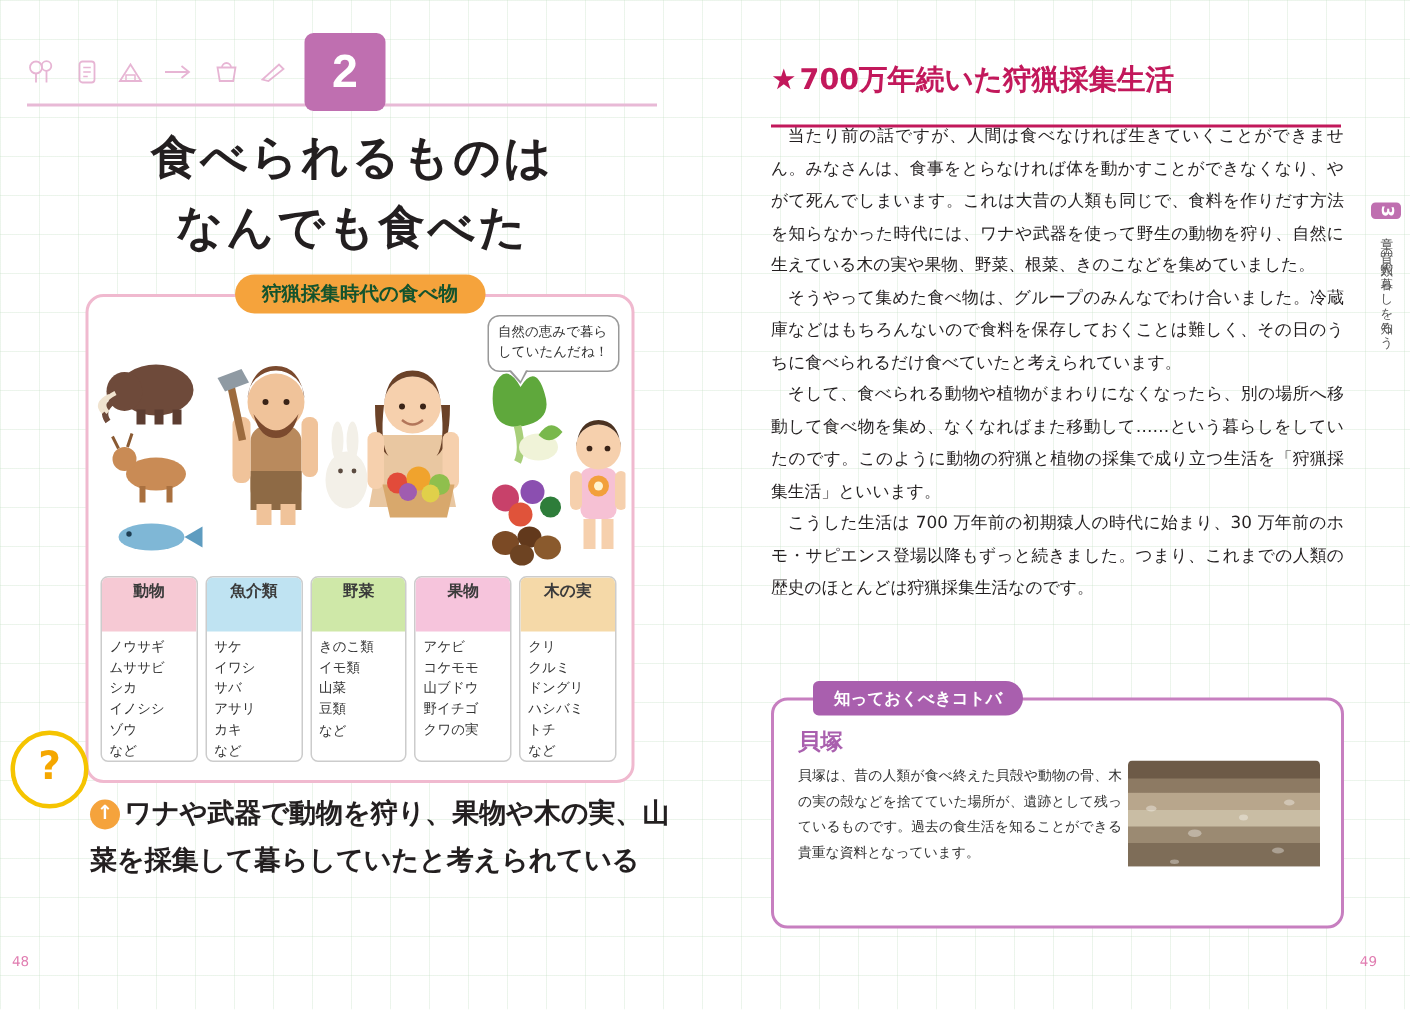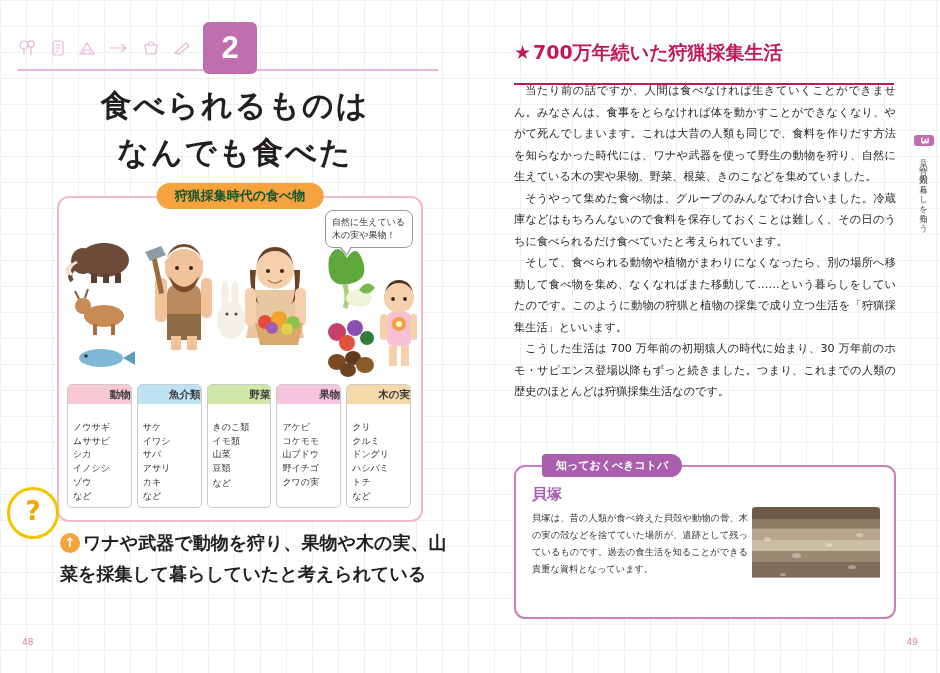--- a/index.html
+++ b/index.html
@@ -79,44 +79,44 @@
 
   .scene{position:absolute;left:0;top:30px;width:358px;height:150px;}
 
   
   .cats{
     position:absolute;left:8px;top:186px;width:344px;height:124px;
     display:flex;gap:5px;
   }
   .cat{flex:1;border:1.5px solid #ccc;border-radius:5px;overflow:hidden;background:#fff;}
   .cat .head{
-    height:19px;line-height:19px;text-align:right;font-size:10.5px;font-weight:bold;
+    height:36px;line-height:19px;text-align:center;font-size:10.5px;font-weight:bold;
     color:#3a3a3a;font-family:"DejaVu Sans",sans-serif;
   }
-  .cat .body{padding:17px 4px 2px 5px;font-size:9px;line-height:1.52;color:#333;
+  .cat .body{padding:5px 4px 2px 5px;font-size:9px;line-height:1.52;color:#333;
     font-family:"DejaVu Sans",sans-serif;}
   .cat .body .nado{display:block;padding-right:3px;margin-top:1px;}
 
   .qmark{
     position:absolute;left:7px;top:487px;width:46px;height:46px;border-radius:50%;
     background:#fff;border:3px solid #f5c400;color:#f5a700;
     font-size:26px;font-weight:bold;text-align:center;line-height:42px;
     font-family:"DejaVu Sans",sans-serif;
   }
   .caption{
     position:absolute;left:60px;top:528px;width:400px;
     font-size:18px;line-height:1.72;color:#231f20;font-weight:bold;
     font-family:"DejaVu Sans",sans-serif;
   }
   .arrowcirc{
     display:inline-block;width:20px;height:20px;border-radius:50%;
     background:#f5a33c;color:#fff;font-size:13px;line-height:20px;text-align:center;
     vertical-align:2px;margin-right:3px;
   }
-  .pnum-l{position:absolute;left:22px;top:637px;font-size:9px;color:#e07cb0;
+  .pnum-l{position:absolute;left:8px;top:637px;font-size:9px;color:#e07cb0;
     font-family:"DejaVu Sans",sans-serif;}
   .pnum-r{position:absolute;right:22px;top:637px;font-size:9px;color:#e07cb0;
     font-family:"DejaVu Sans",sans-serif;}
 
   
   .r-head{
     position:absolute;left:44px;top:40px;width:380px;
     font-size:19px;font-weight:bold;color:#c2185b;
     font-family:"DejaVu Sans",sans-serif;
     border-bottom:2.5px solid #c2185b;padding-bottom:17px;
@@ -222,21 +222,21 @@
 
   <div class="chapnum">2</div>
 
   <div class="title">
     <div>食べられるものは</div>
     <div>なんでも食べた</div>
   </div>
 
   <div class="figbox">
     <div class="figtitle">狩猟採集時代の食べ物</div>
-    <div class="bubble">自然に生えている木の実や果物！</div>
+    <div class="bubble">自然の恵みで暮らしていたんだね！</div>
 
     <div class="scene">
       <svg width="358" height="150" viewBox="0 0 358 150">
 
         <g>
           <ellipse cx="45" cy="32" rx="25" ry="17" fill="#6e4a3a"></ellipse>
           <ellipse cx="24" cy="33" rx="12" ry="13" fill="#6e4a3a"></ellipse>
           <path d="M16 40 q-8 6 -3 13" stroke="#6e4a3a" stroke-width="4" fill="none"></path>
           <path d="M14 36 q-10 5 -4 11" stroke="#f0e3cf" stroke-width="3" fill="none"></path>
           <path d="M18 34 q-12 6 -5 13" stroke="#f0e3cf" stroke-width="3" fill="none"></path>

